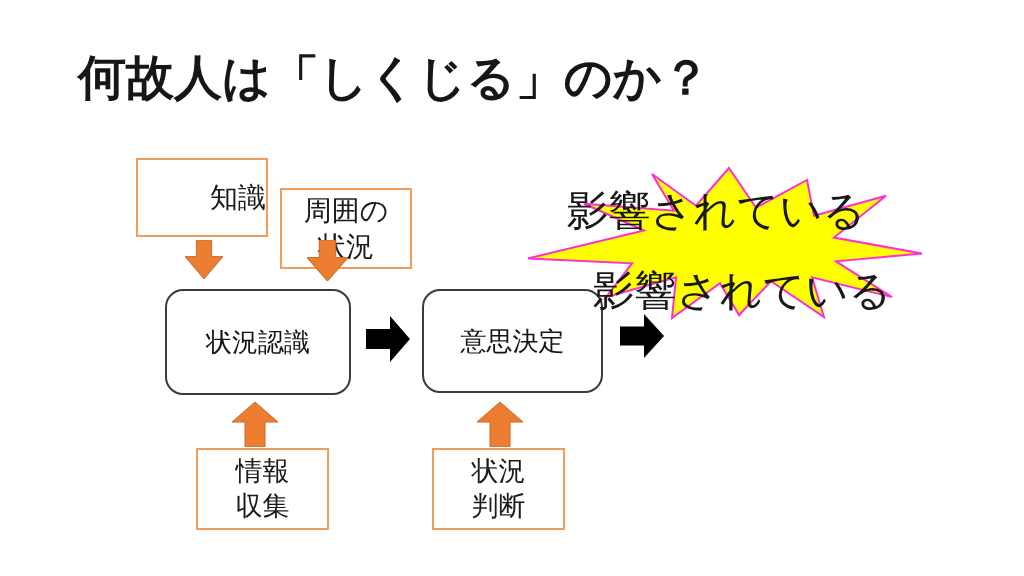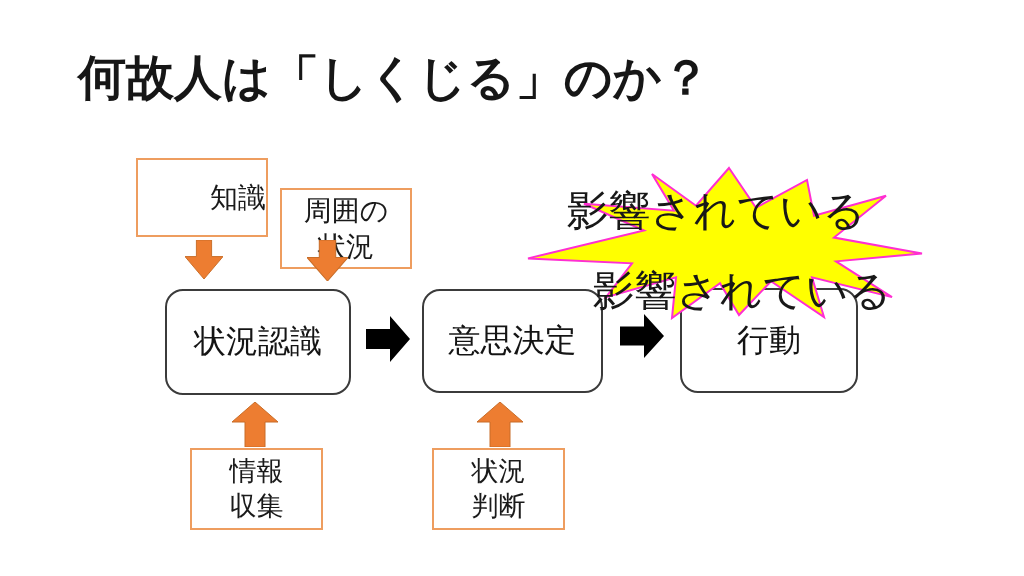--- a/index.html
+++ b/index.html
@@ -14,29 +14,29 @@
   }
   
   .inbox {
     position:absolute; background:#ffffff; border:2px solid #EE9D5F;
     display:flex; flex-direction:column; align-items:center; justify-content:center;
     text-align:center; box-sizing:border-box;
   }
   .inbox .line { font-size:28px; line-height:1.28; color:#1a1a1a; }
   #box-knowledge   { left:136px; top:158px; width:132px; height:79px;align-items:flex-end; }
   #box-surroundings{ left:280px; top:156px; width:132px; height:81px;margin-top:32px; }
-  #box-info        { left:190px; top:448px; width:133px; height:82px; }
+  #box-info        { left:196px; top:448px; width:133px; height:82px; }
   #box-judge       { left:432px; top:448px; width:133px; height:82px; }
   #box-info .line, #box-judge .line { font-size:27px; }
 
   
   .flowbox {
     position:absolute; background:#ffffff; border:2.5px solid #3B3B3B; border-radius:18px;
     display:flex; align-items:center; justify-content:center;
-    font-size:32px; color:#141414; box-sizing:border-box; white-space:nowrap;
+    font-size:26px; color:#141414; box-sizing:border-box; white-space:nowrap;
   }
   #flow-awareness { left:165px; top:289px; width:186px; height:106px; }
   #flow-decision  { left:422px; top:289px; width:181px; height:104px; }
   #flow-action    { left:680px; top:288px; width:178px; height:105px; }
 
   .arr { position:absolute; }
   #down-arrow-1 { left:185px; top:240px; width:38px; height:39px; }
   #down-arrow-2 { left:307px; top:240px; width:41px; height:41px; }
   #right-arrow-1{ left:366px; top:316px; width:44px; height:46px; }
   #right-arrow-2{ left:620px; top:314px; width:44px; height:44px; }
@@ -74,23 +74,20 @@
   <svg class="arr" id="down-arrow-2" viewBox="0 0 40 40" preserveAspectRatio="none">
     <polygon points="12,0 28,0 28,17 40,17 20,40 0,17 12,17" fill="#ED7D31" stroke="#C86D28" stroke-width="1" stroke-linejoin="round"></polygon>
   </svg>
 
   <div class="flowbox" id="flow-awareness">
     <span>状況認識</span>
   </div>
   <div class="flowbox" id="flow-decision">
     <span>意思決定</span>
   </div>
-  <div class="flowbox" id="flow-action">
-    <span>行動</span>
-  </div>
 
   <svg class="arr" id="right-arrow-1" viewBox="0 0 44 46" preserveAspectRatio="none">
     <polygon points="0,13 24,13 24,0 44,23 24,46 24,33 0,33" fill="#000000"></polygon>
   </svg>
   <svg class="arr" id="right-arrow-2" viewBox="0 0 44 46" preserveAspectRatio="none">
     <polygon points="0,13 24,13 24,0 44,23 24,46 24,33 0,33" fill="#000000"></polygon>
   </svg>
 
   <svg class="arr" id="up-arrow-1" viewBox="0 0 46 45" preserveAspectRatio="none">
     <polygon points="23,0 46,20 33,20 33,45 13,45 13,20 0,20" fill="#ED7D31" stroke="#C86D28" stroke-width="1" stroke-linejoin="round"></polygon>

